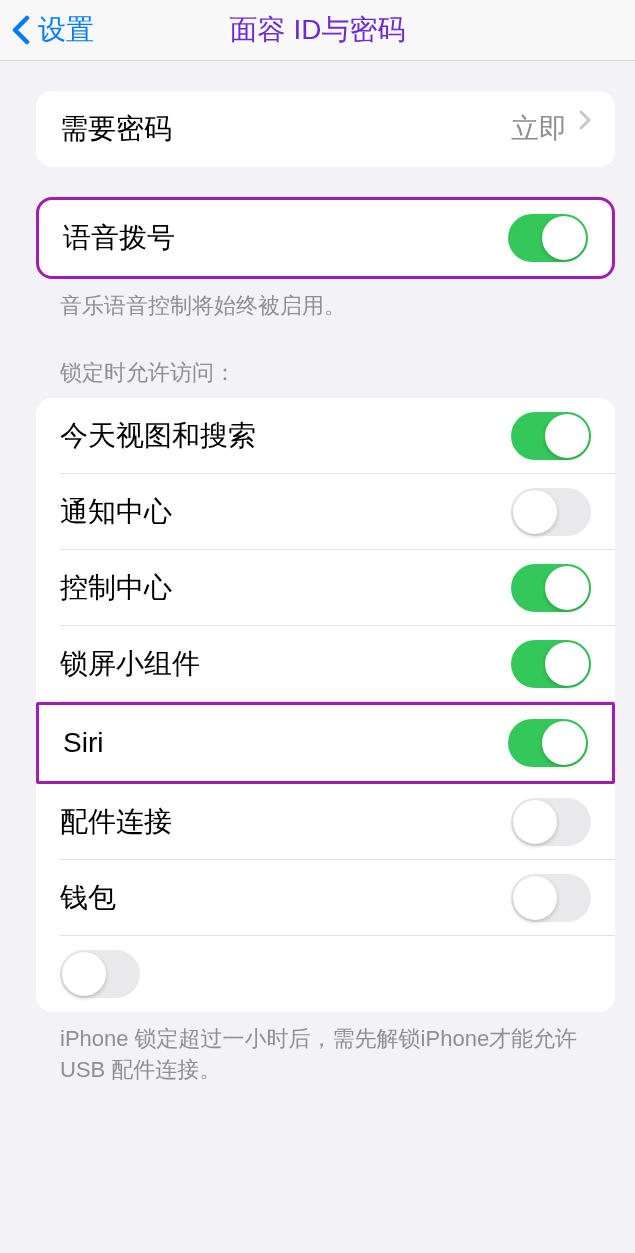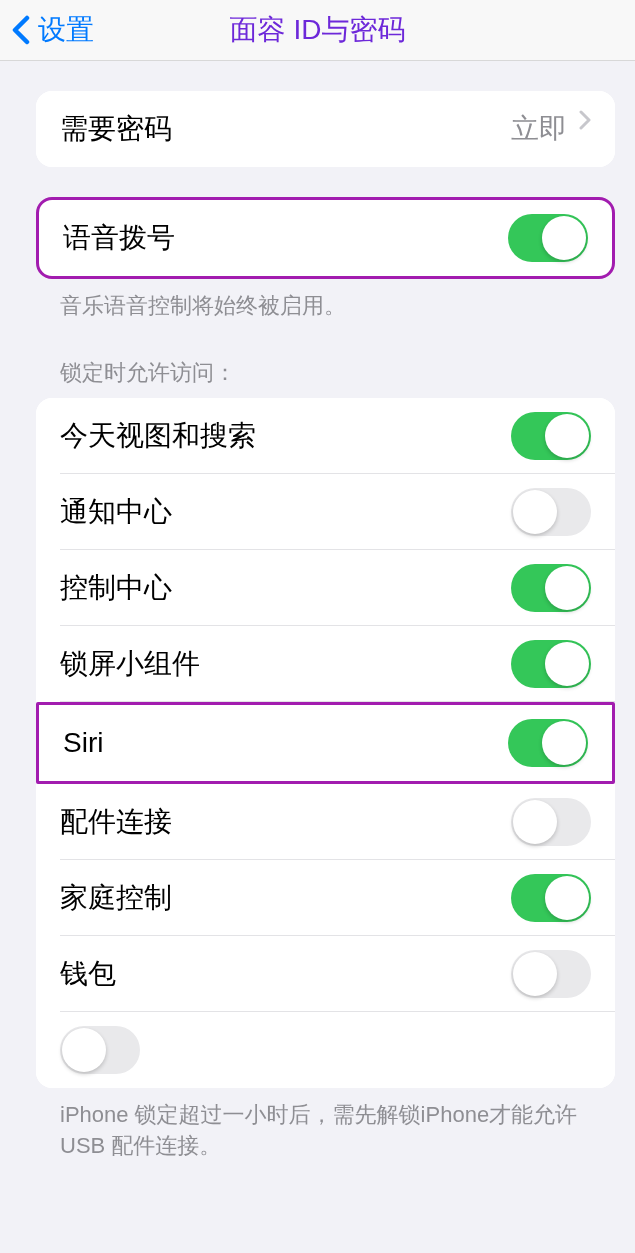--- a/index.html
+++ b/index.html
@@ -223,26 +223,20 @@
             </div>
           </div>
         </div>
         <div class="row">
           <span class="row-label">配件连接</span>
           <div class="toggle off">
             <div class="knob"></div>
           </div>
         </div>
         <div class="row">
-          <span class="row-label">家庭控制</span>
-          <div class="toggle on">
-            <div class="knob"></div>
-          </div>
-        </div>
-        <div class="row">
           <span class="row-label">钱包</span>
           <div class="toggle off">
             <div class="knob"></div>
           </div>
         </div>
         <div class="row">
           <div class="toggle off">
             <div class="knob"></div>
           </div>
         </div>

